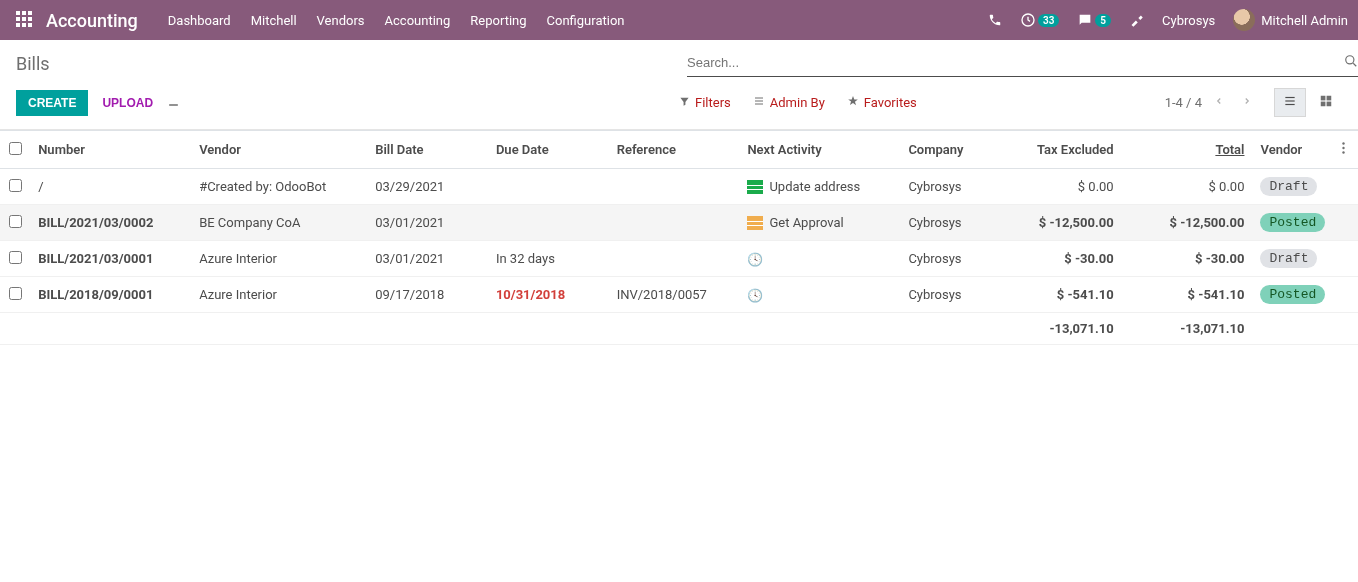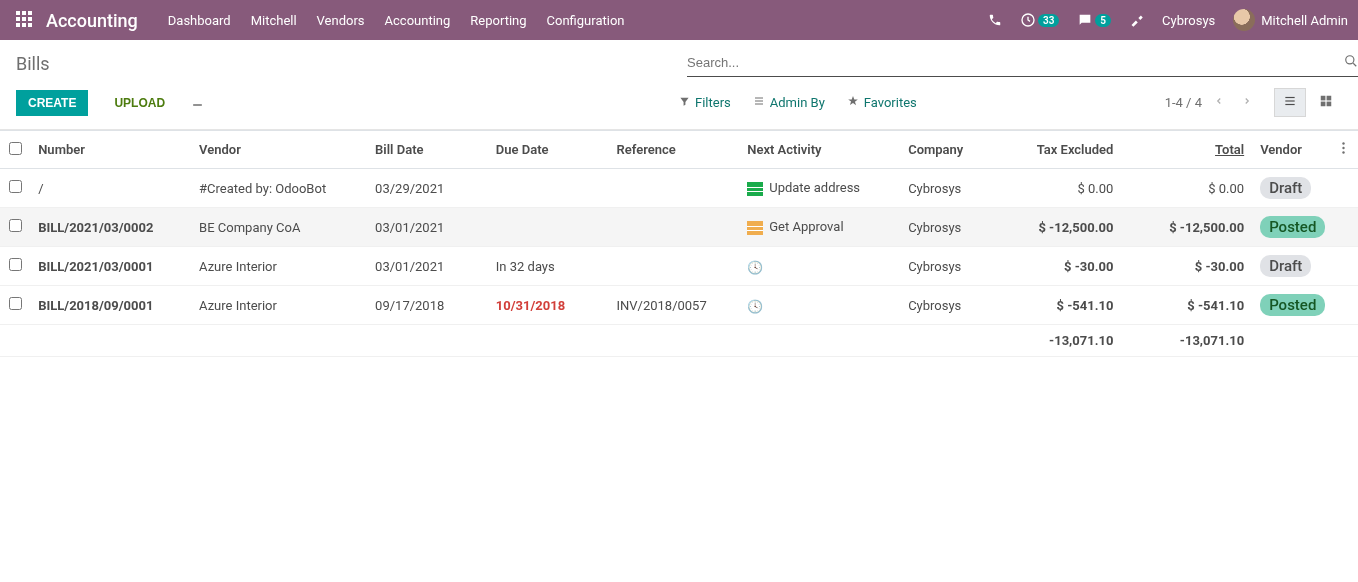--- a/index.html
+++ b/index.html
@@ -17,45 +17,45 @@
 .top-nav .user { display: flex; align-items: center; gap: 6px; }
 
 .control-panel { border-bottom: 1px solid #e5e5e5; }
 .cp-top { display: flex; align-items: center; padding: 6px 0 0 16px; height: 40px; }
 .cp-top .breadcrumb { font-size: 18px; color: #6f6f6f; flex: 0 0 50%; }
 .cp-top .search-wrap { flex: 1; display: flex; align-items: center; border-bottom: 1px solid #4c4c4c; height: 28px; }
 .cp-top .search-wrap input { border: none; outline: none; flex: 1; font-size: 13px; padding: 4px 0; }
 .cp-top .search-icon { color: #6f6f6f; cursor: pointer; }
 
 .cp-bottom { display: flex; align-items: center; padding: 8px 16px 12px 16px; }
-.cp-bottom .left { display: flex; align-items: center; gap: 26px; flex: 0 0 50%; }
+.cp-bottom .left { display: flex; align-items: center; gap: 14px; flex: 0 0 50%; }
 .btn-create { background: #00a09d; color: #fff; border: none; padding: 6px 12px; font-weight: 600; font-size: 12px; cursor: pointer; }
-.btn-upload { background: none; border: none; color: #4d7c0f; font-weight: 600; font-size: 12px; cursor: pointer; }
+.btn-upload { background: none; border: none; color: #a21caf; font-weight: 600; font-size: 12px; cursor: pointer; }
 .icon-download { color: #6f6f6f; cursor: pointer; }
 
 .cp-bottom .mid { display: flex; gap: 22px; flex: 1; }
-.cp-bottom .mid .tool { display: flex; align-items: center; gap: 5px; color: #0f766e; cursor: pointer; font-size: 13px; }
+.cp-bottom .mid .tool { display: flex; align-items: center; gap: 5px; color: #b91c1c; cursor: pointer; font-size: 13px; }
 .cp-bottom .mid .tico { color: #6f6f6f; }
 
 .cp-bottom .right { display: flex; align-items: center; gap: 6px; }
 .pager { color: #6f6f6f; }
 .nav-btn { color: #b0b0b0; padding: 4px 6px; cursor: pointer; }
 .view-switch { display: flex; gap: 4px; margin-left: 10px; }
 .view-btn { padding: 5px 8px; cursor: pointer; color: #6f6f6f; border: 1px solid transparent; }
 .view-btn.active { background: #e9ecef; border: 1px solid #d7d7d7; }
 
 table.list { width: 100%; border-collapse: collapse; }
 table.list th { text-align: left; padding: 10px 8px; border-bottom: 1px solid #dee2e6; border-top: 1px solid #dee2e6; font-weight: 600; color: #4c4c4c; background: #fff; white-space: nowrap; }
 table.list th:first-child, table.list td:first-child { width: 30px; text-align: center; }
 table.list th.num, table.list td.num { text-align: right; }
 table.list td { padding: 8px 8px; border-bottom: 1px solid #f0f0f0; white-space: nowrap; vertical-align: middle; }
 table.list tbody tr.highlight { background: #f5f5f5; }
 .bold { font-weight: 700; }
 .overdue { color: #d23f3a; font-weight: 700; }
-.badge-status { display: inline-block; padding: 2px 9px; border-radius: 10px; font-size: 15px; font-weight: 500; }
+.badge-status { display: inline-block; padding: 2px 9px; border-radius: 10px; font-size: 13px; font-weight: 500; font-family: Liberation Mono, monospace; }
 .badge-draft { background: #e0e2e6; color: #4c4c4c; }
 .badge-posted { background: #7fd1b9; color: #155724; }
 .activity-icon { display: inline-block; width: 16px; height: 14px; vertical-align: middle; margin-right: 6px; }
 .activity-icon.green { background: linear-gradient(#1aab4b 0 33%, #fff 33% 40%, #1aab4b 40% 66%, #fff 66% 73%, #1aab4b 73% 100%); }
 .activity-icon.orange { background: linear-gradient(#f0ad4e 0 33%, #fff 33% 40%, #f0ad4e 40% 66%, #fff 66% 73%, #f0ad4e 73% 100%); }
 .activity-icon.clock { background: none; }
 .activity-icon.clock::before { content: "🕓"; color: #bbb; font-size: 13px; }
 .cb { width: 13px; height: 13px; }
 tfoot td { font-weight: 700; padding: 10px 8px; }
 .th-menu { width: 24px; text-align: center; }

